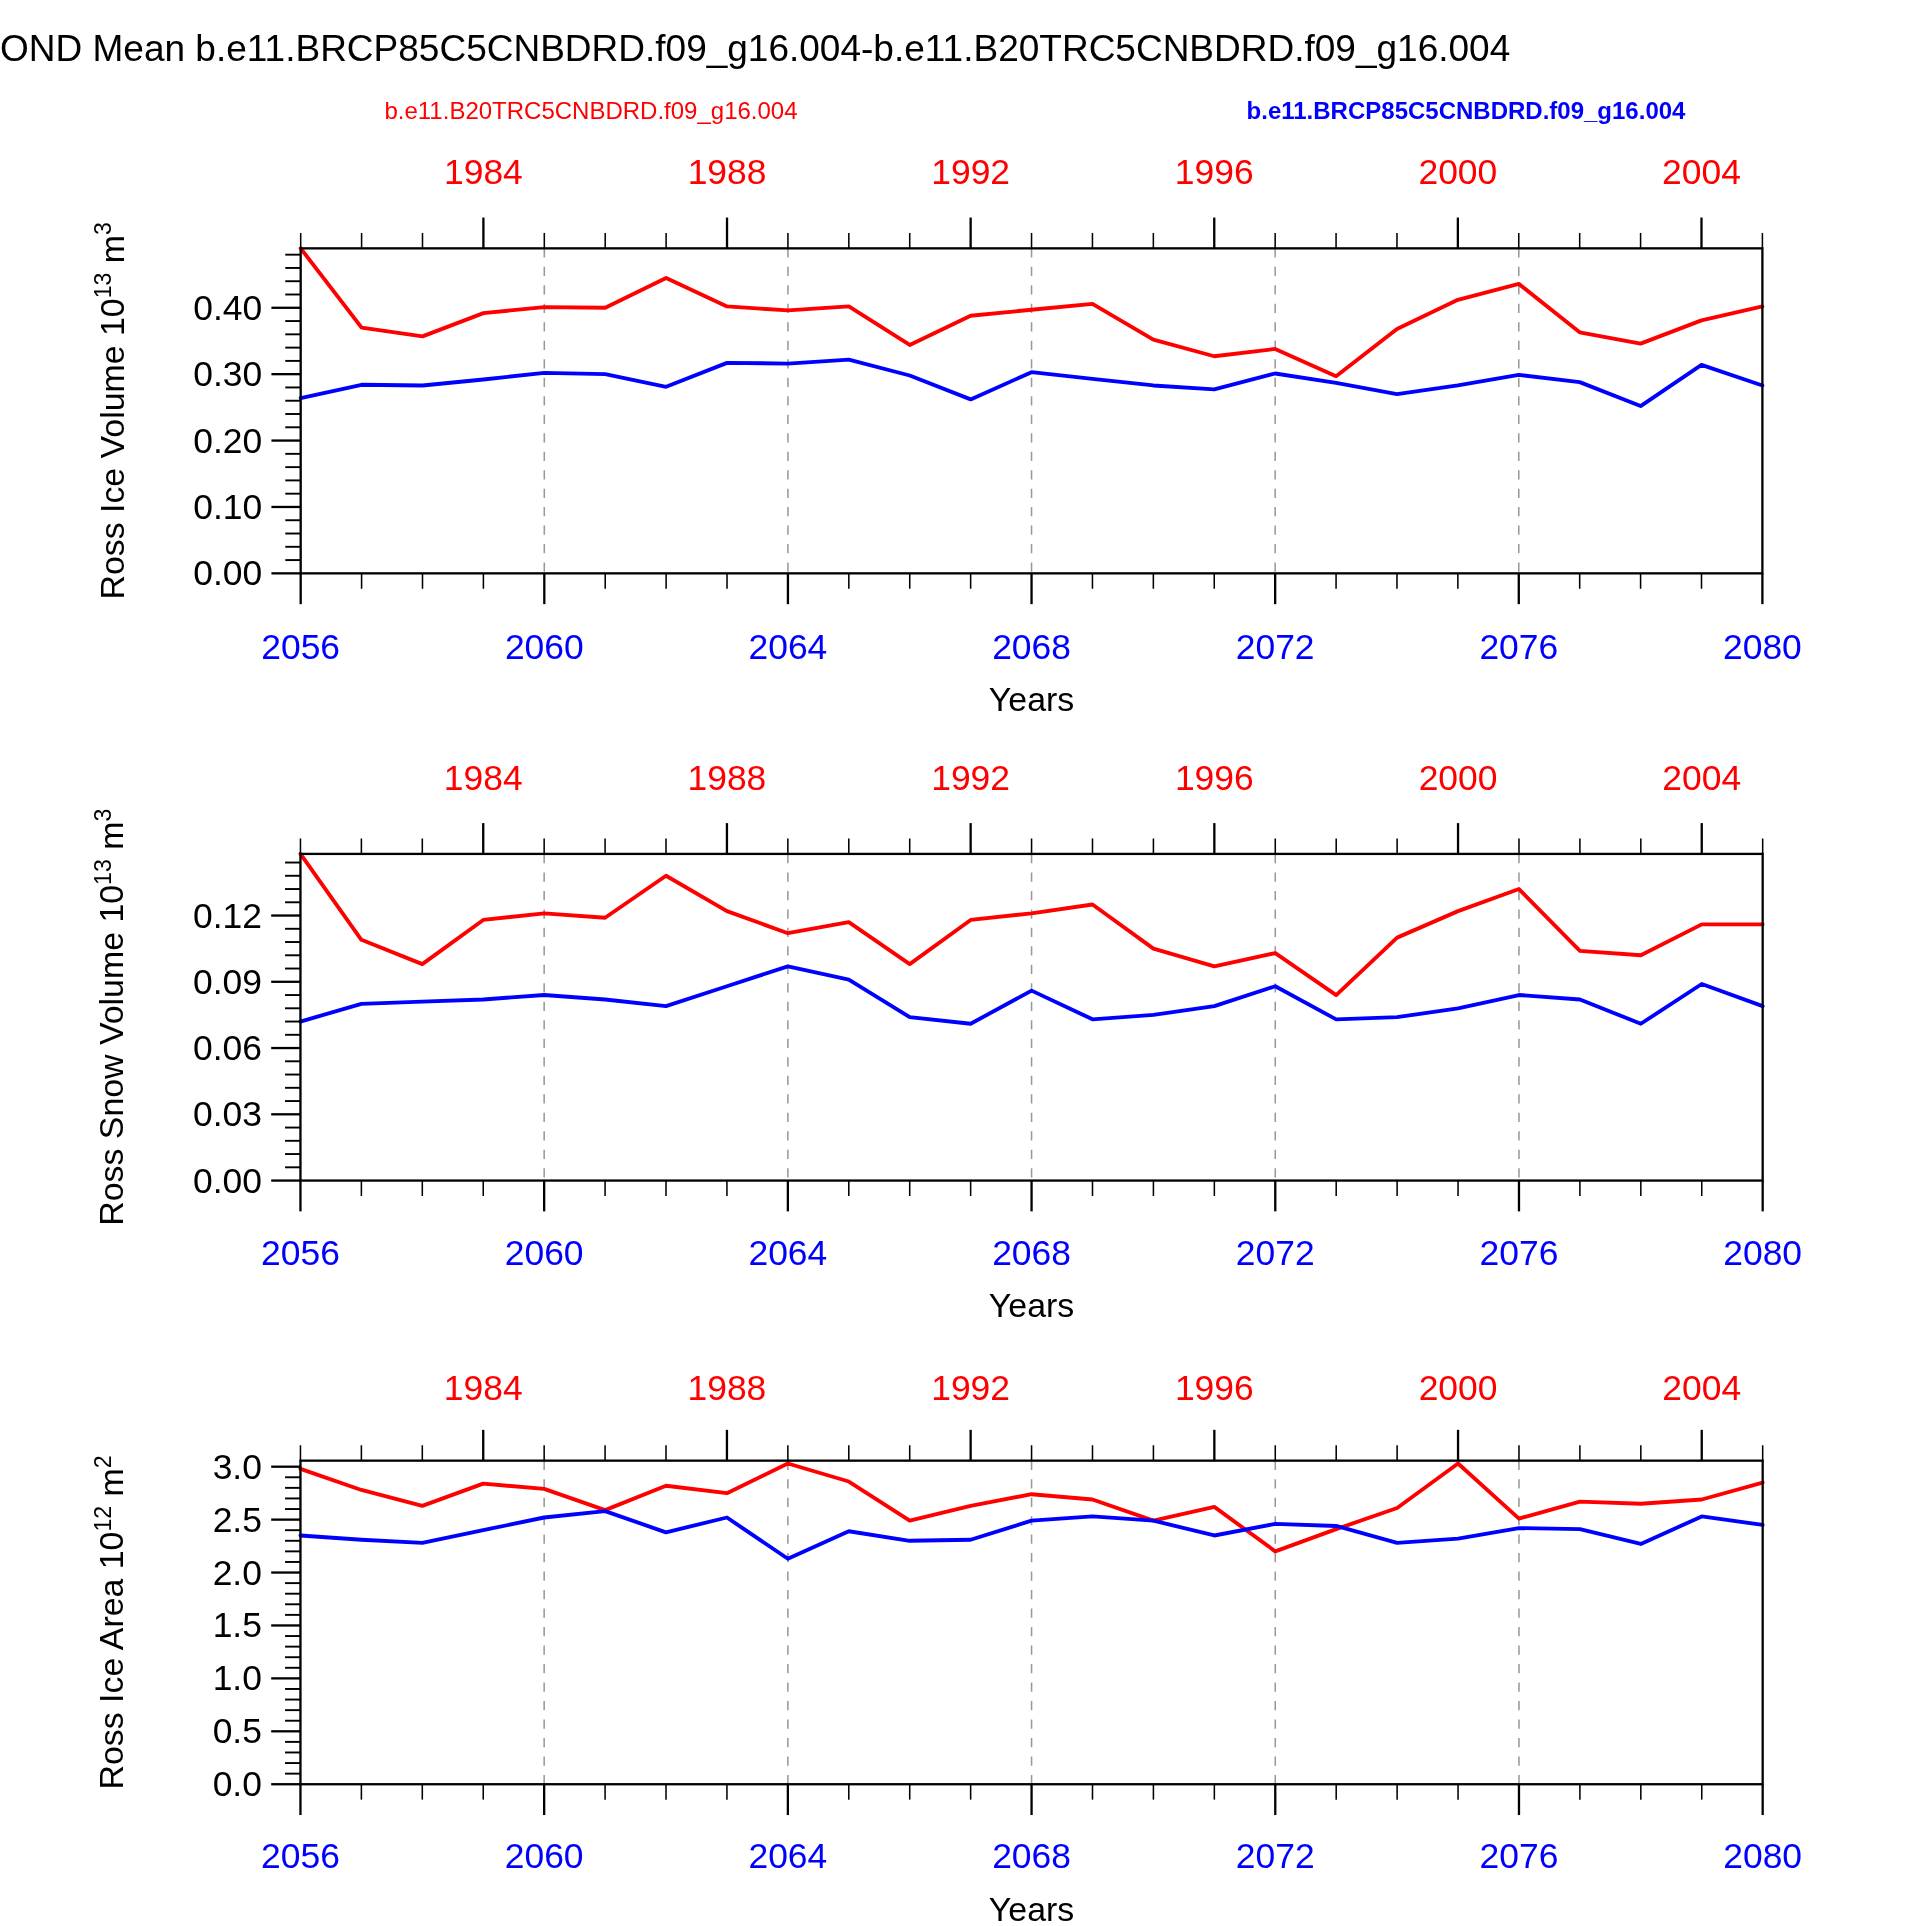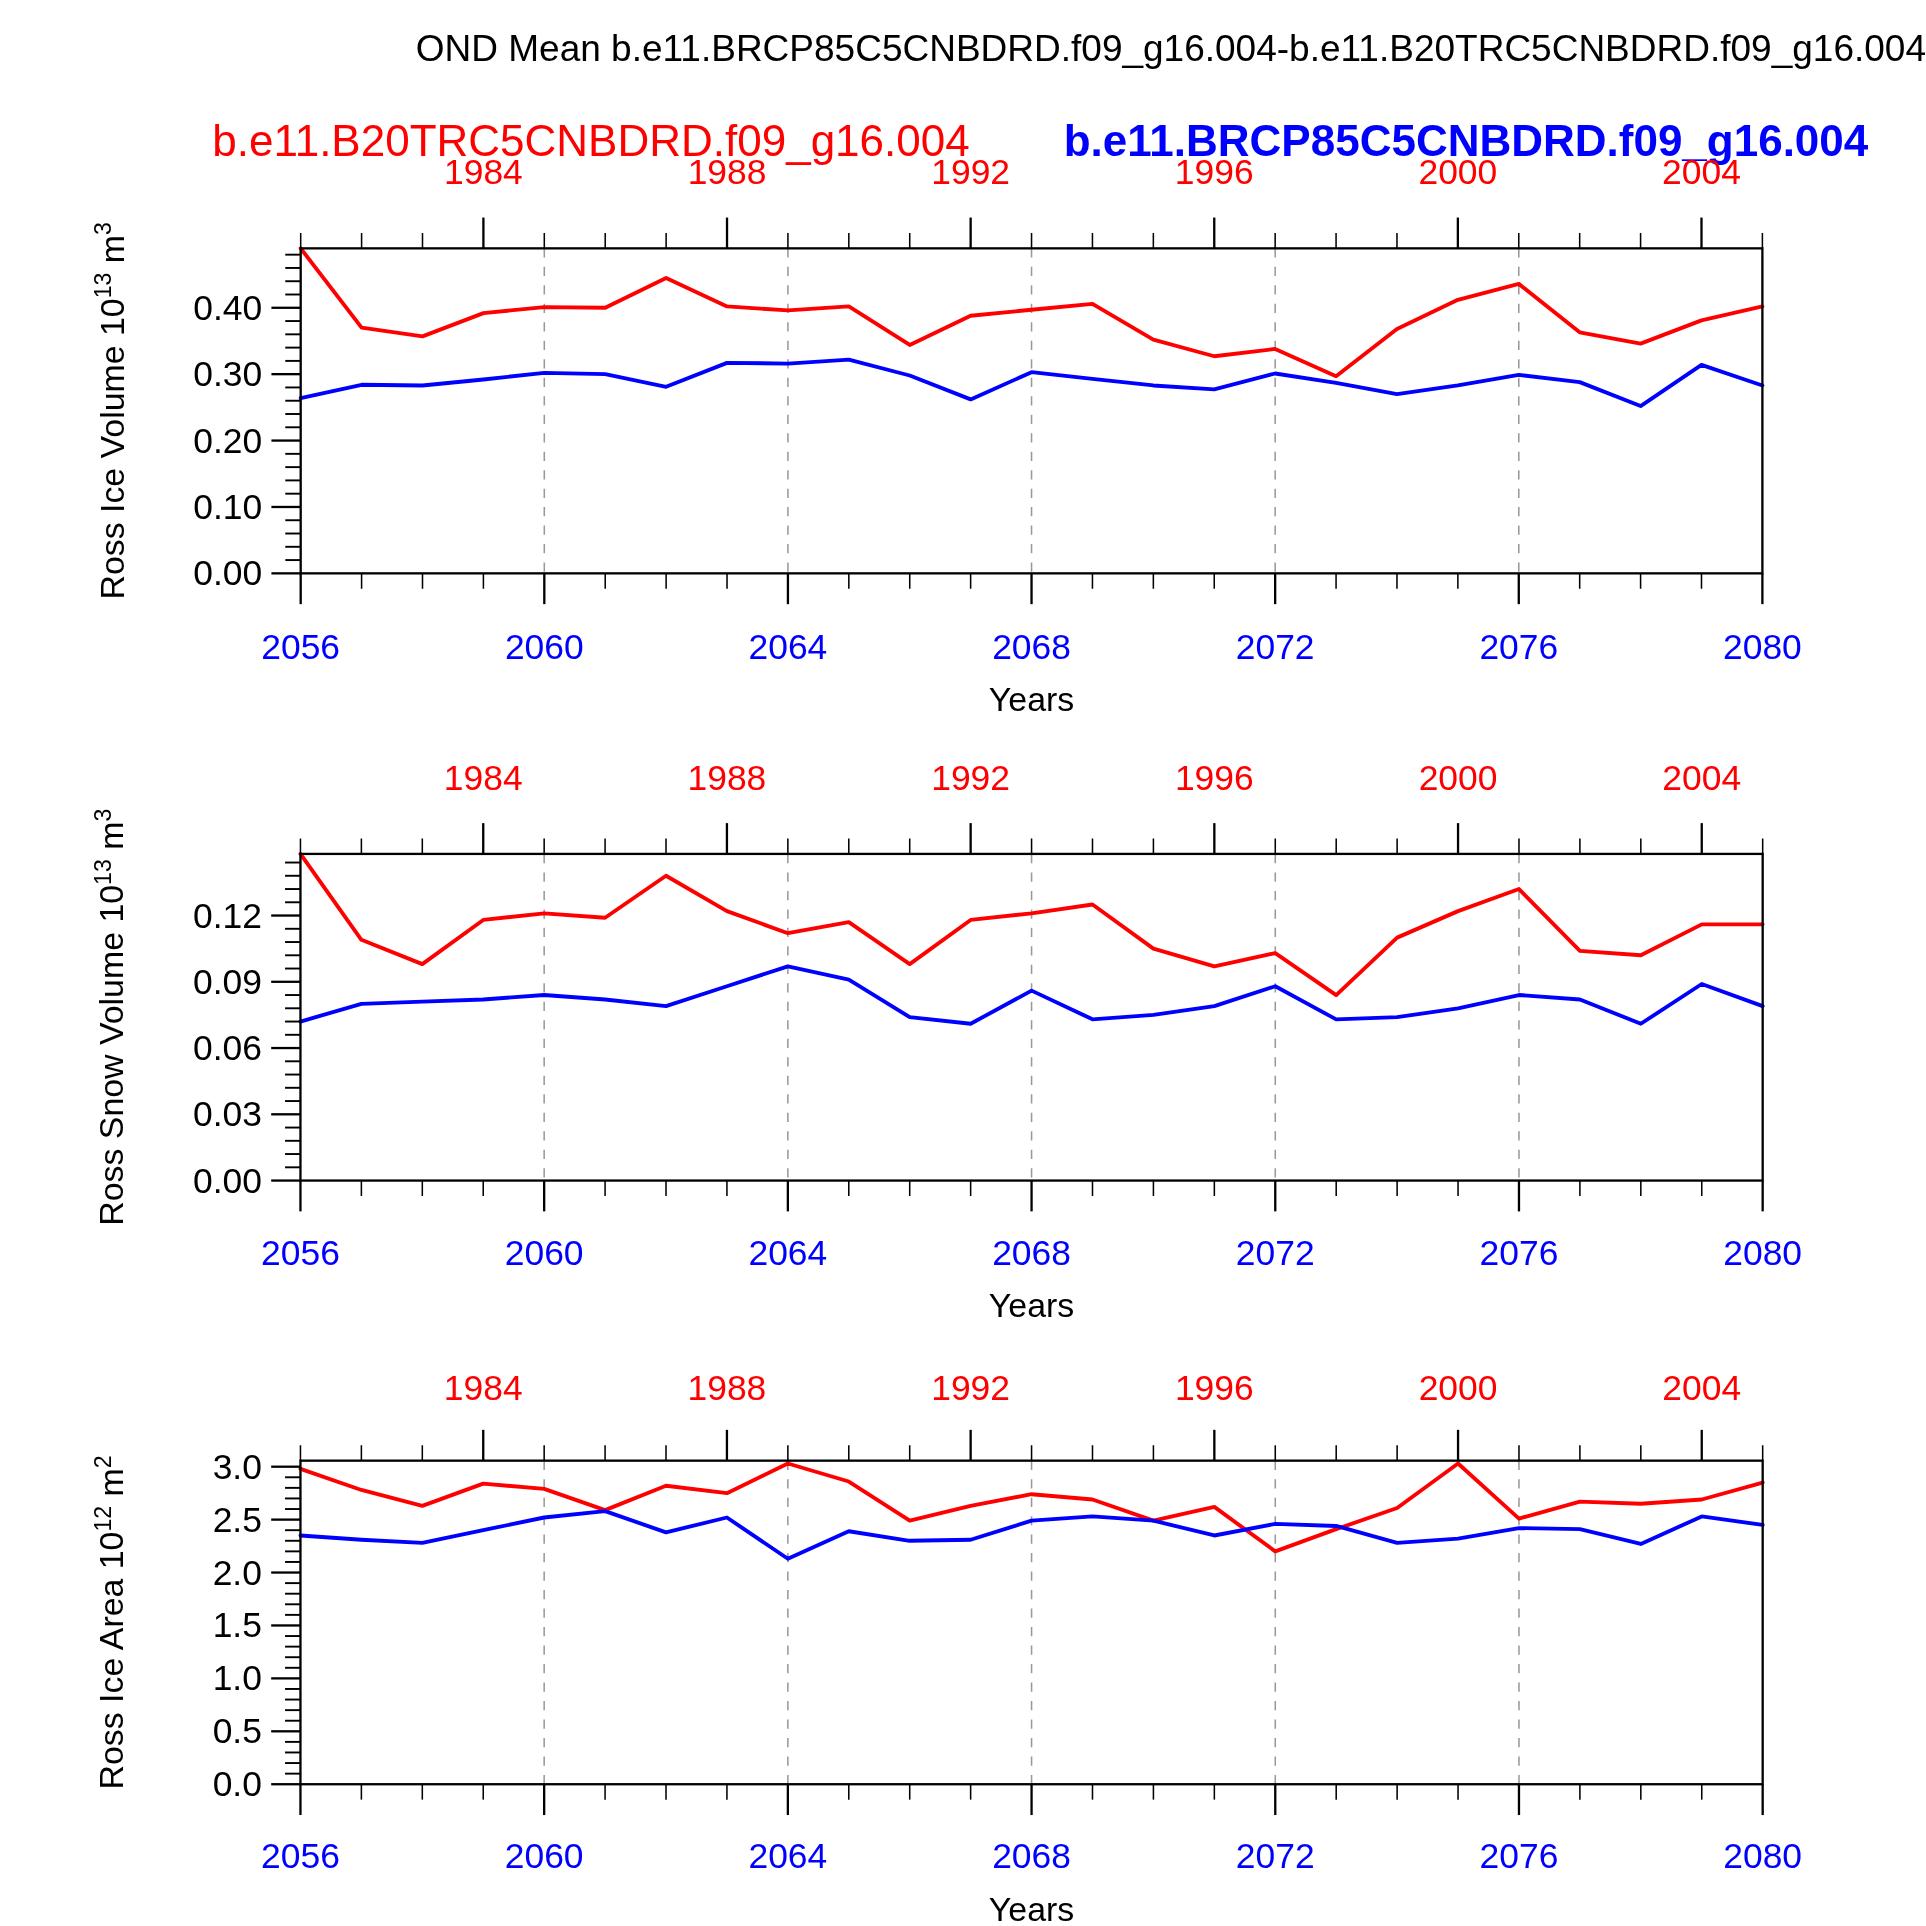--- a/index.html
+++ b/index.html
@@ -5,25 +5,25 @@
   * { margin: 0; padding: 0; box-sizing: border-box; }
   html, body { background: #ffffff; }
   body {
     width: 1926px; height: 1926px;
     position: relative;
     font-family: "Liberation Sans", sans-serif;
     overflow: hidden;
   }
   .page-title {
     position: absolute; top: 28px; left: 0; width: 1926px;
-    text-align: right; font-size: 37px; color: #000; white-space: nowrap;
+    text-align: left; font-size: 37px; color: #000; white-space: nowrap;
   }
   .legend-label {
-    position: absolute; top: 116px; transform: translateX(-50%);
-    font-size: 44px; white-space: nowrap;
+    position: absolute; top: 97px; transform: translateX(-50%);
+    font-size: 24px; white-space: nowrap;
   }
   #legend-red { left: 591px; }
   #legend-blue { left: 1466px; font-weight: bold; }
   .panel-svg { position: absolute; left: 0; width: 1926px; display: block; }
   #panel-1 { top: 139px; height: 593px; }
   #panel-2 { top: 732px; height: 609px; }
   #panel-3 { top: 1341px; height: 586px; }
 </style>
 </head>
 <body>

